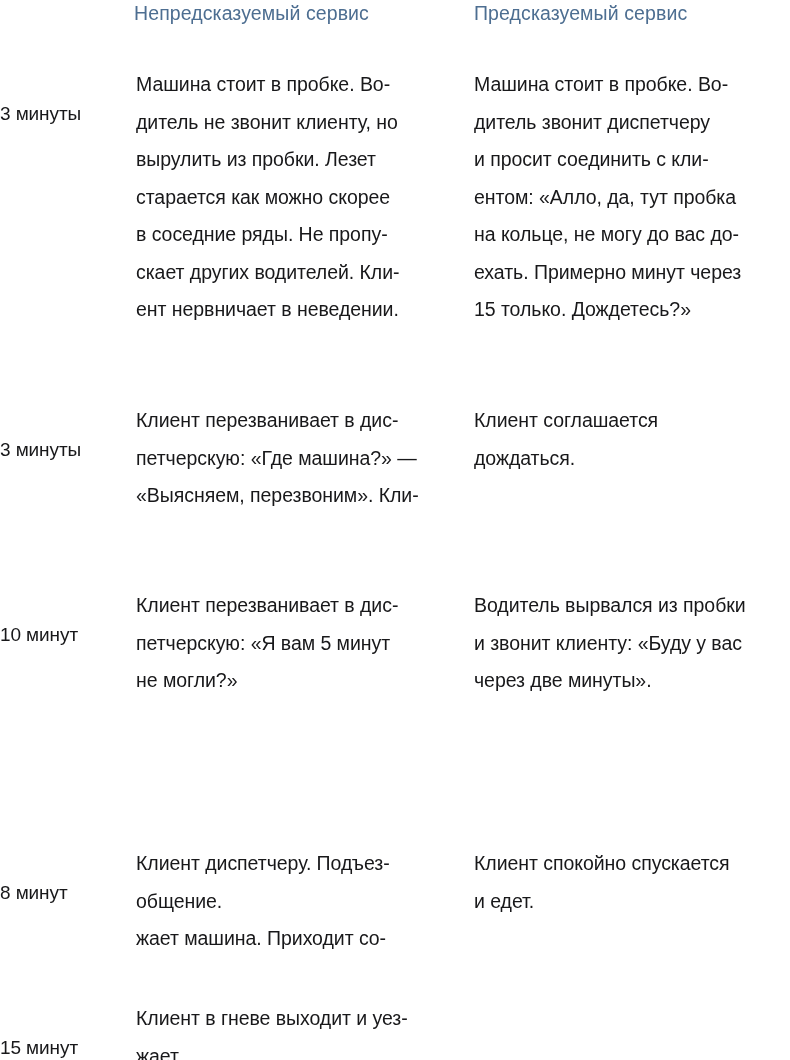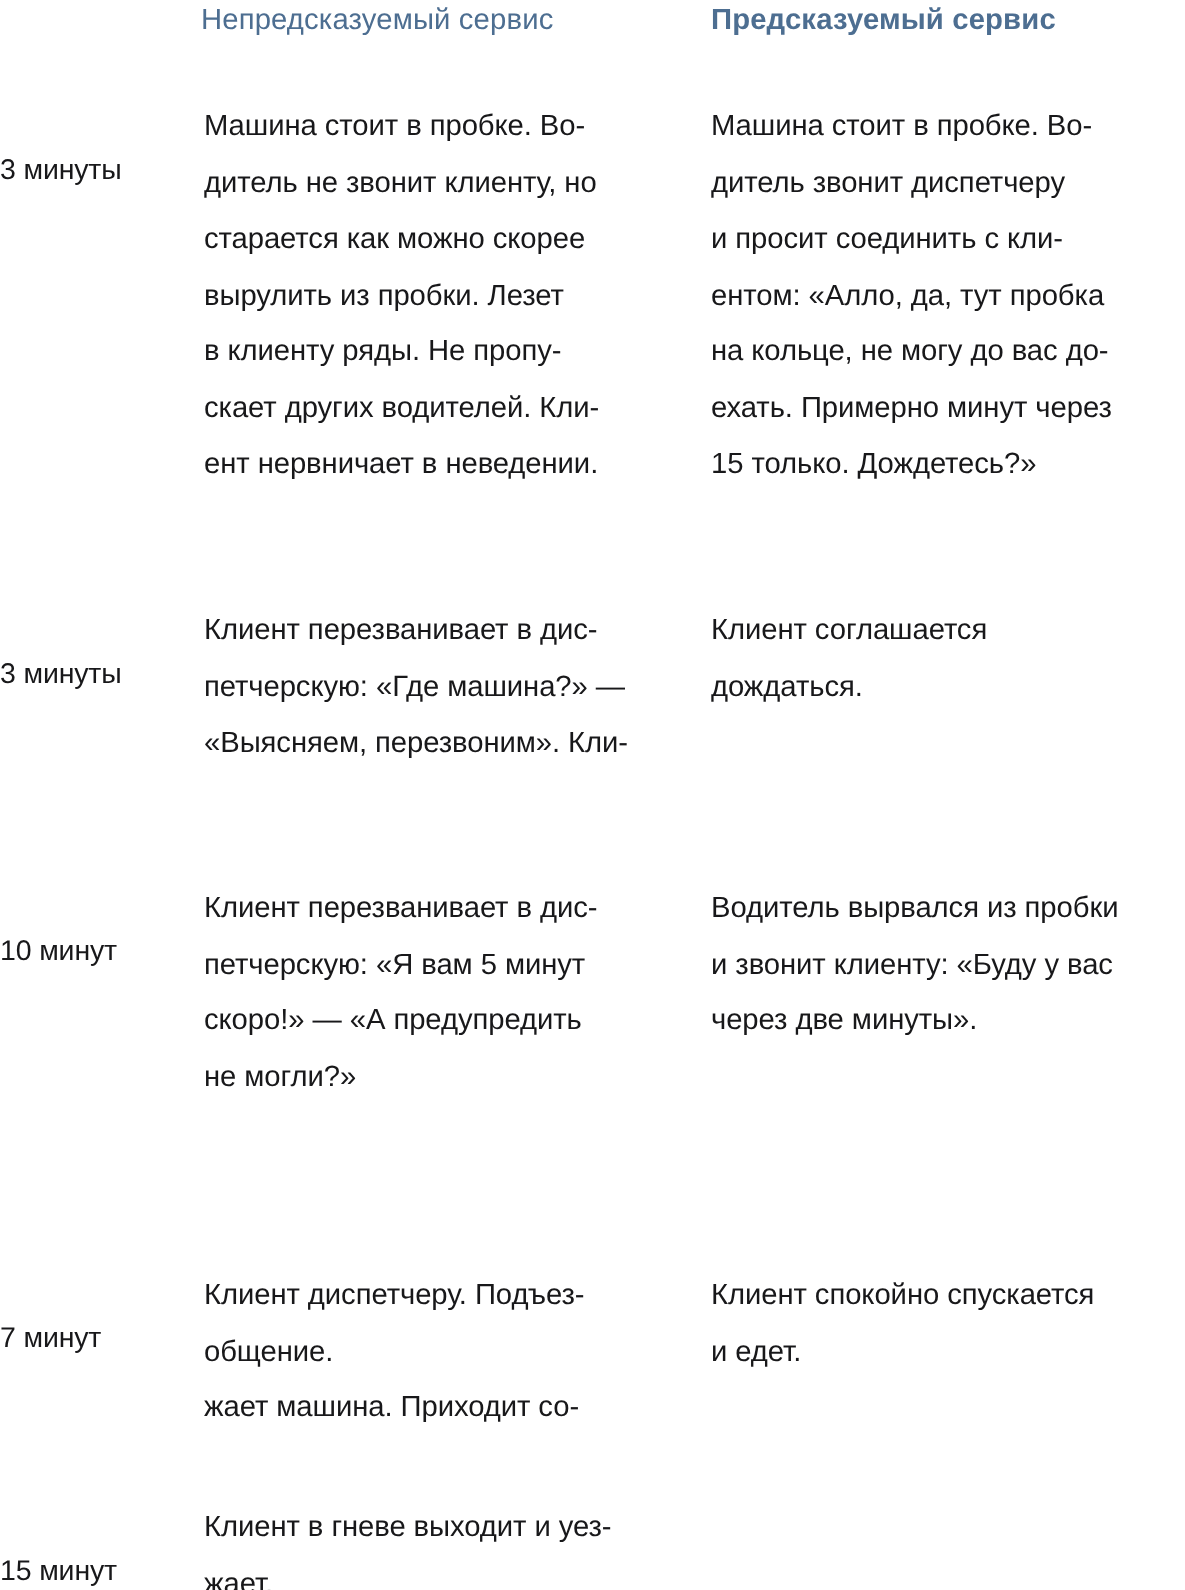--- a/index.html
+++ b/index.html
@@ -63,21 +63,21 @@
   .col-head {
     position: absolute;
     top: 0;
     font-size: 19.5px;
     line-height: 26px;
     color: #4d6e91;
     letter-spacing: 0.1px;
     white-space: nowrap;
   }
   .col-head.a { left: 134px; }
-  .col-head.b { left: 474px; font-weight: bold; }
+  .col-head.b { left: 474px; }
 
   
   .time-label {
     font-size: 19px;
     line-height: 24px;
     color: #18181a;
     white-space: nowrap;
     letter-spacing: -0.1px;
   }
   .cell {
@@ -111,23 +111,23 @@
     <div class="col-head b">Предсказуемый сервис</div>
   </div>
 
   <div class="row row-1">
     <div class="col-time">
       <span class="time-label">3 минуты</span>
     </div>
     <div class="col-a cell">
       <span class="ln">Машина стоит в пробке. Во-</span>
       <span class="ln">дитель не звонит клиенту, но</span>
+      <span class="ln">вырулить из пробки. Лезет</span>
       <span class="ln">старается как можно скорее</span>
-      <span class="ln">вырулить из пробки. Лезет</span>
-      <span class="ln">в клиенту ряды. Не пропу-</span>
+      <span class="ln">в соседние ряды. Не пропу-</span>
       <span class="ln">скает других водителей. Кли-</span>
       <span class="ln">ент нервничает в неведении.</span>
     </div>
     <div class="col-b cell">
       <span class="ln">Машина стоит в пробке. Во-</span>
       <span class="ln">дитель звонит диспетчеру</span>
       <span class="ln">и просит соединить с кли-</span>
       <span class="ln">ентом: «Алло, да, тут пробка</span>
       <span class="ln">на кольце, не могу до вас до-</span>
       <span class="ln">ехать. Примерно минут через</span>
@@ -150,33 +150,32 @@
     </div>
   </div>
 
   <div class="row row-3">
     <div class="col-time">
       <span class="time-label">10 минут</span>
     </div>
     <div class="col-a cell">
       <span class="ln">Клиент перезванивает в дис-</span>
       <span class="ln">петчерскую: «Я вам 5 минут</span>
-      <span class="ln">скоро!» — «А предупредить</span>
       <span class="ln">не могли?»</span>
     </div>
     <div class="col-b cell">
       <span class="ln">Водитель вырвался из пробки</span>
       <span class="ln">и звонит клиенту: «Буду у вас</span>
       <span class="ln">через две минуты».</span>
     </div>
   </div>
 
   <div class="row row-4">
     <div class="col-time">
-      <span class="time-label">7 минут</span>
+      <span class="time-label">8 минут</span>
     </div>
     <div class="col-a cell">
       <span class="ln">Клиент диспетчеру. Подъез-</span>
       <span class="ln">общение.</span>
       <span class="ln">жает машина. Приходит со-</span>
     </div>
     <div class="col-b cell">
       <span class="ln">Клиент спокойно спускается</span>
       <span class="ln">и едет.</span>
     </div>

